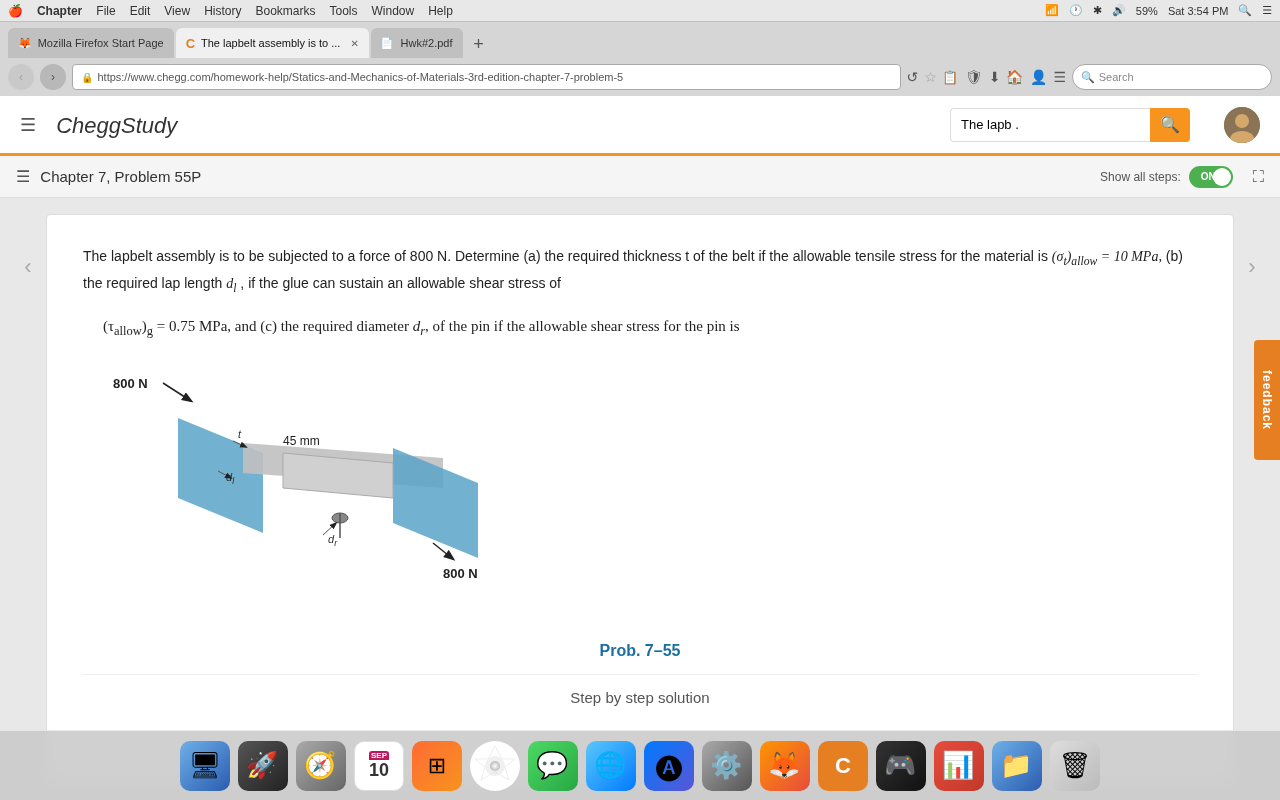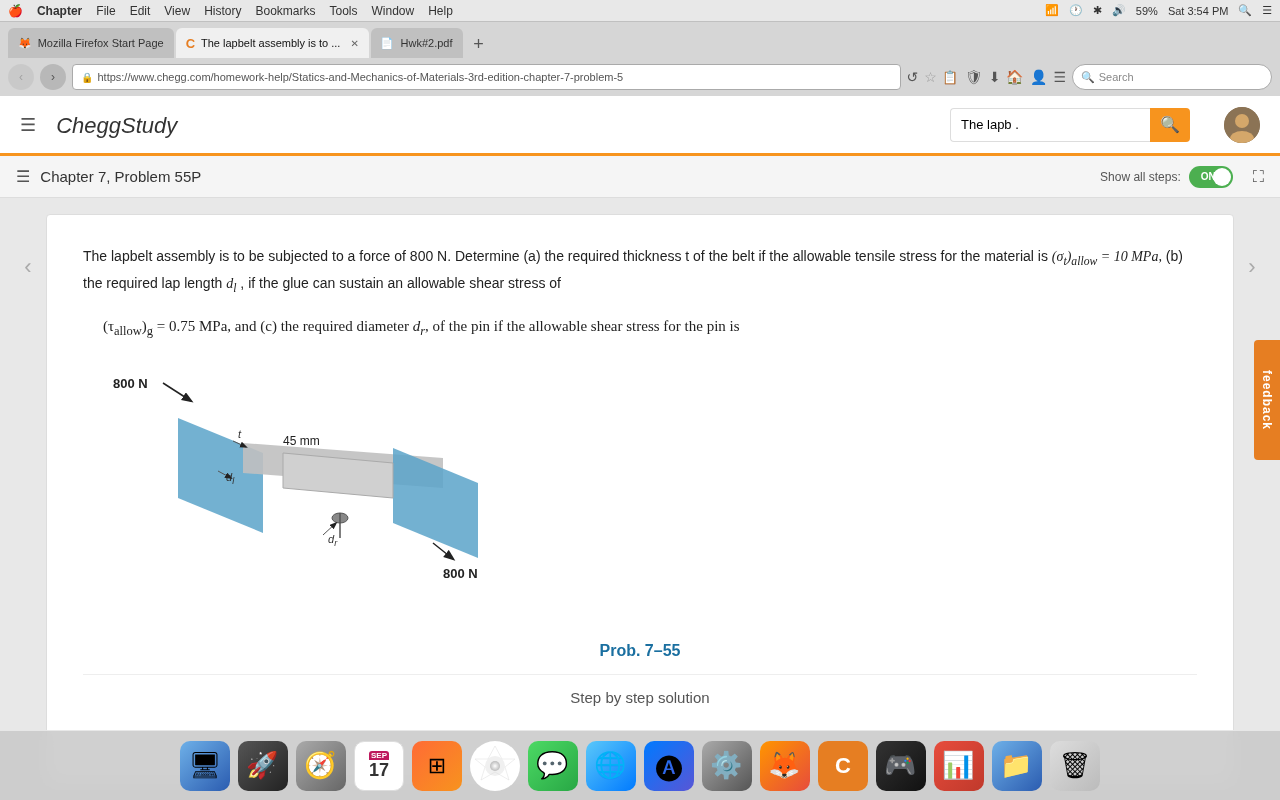--- a/index.html
+++ b/index.html
@@ -466,21 +466,21 @@
   </div>
   <div class="dock-item" style="background:linear-gradient(135deg,#555,#222);">
     <span style="font-size:26px;">🚀</span>
   </div>
   <div class="dock-item" style="background:linear-gradient(135deg,#aaa,#666);">
     <span style="font-size:26px;">🧭</span>
   </div>
   <div class="dock-item" style="background:white;color:#e74c3c;font-size:12px;font-weight:700;border:1px solid #ddd;">
     <div style="display:flex;flex-direction:column;align-items:center;">
       <div style="background:#be185d;color:white;font-size:8px;width:100%;text-align:center;border-radius:3px 3px 0 0;">SEP</div>
-      <div style="font-size:18px;color:#333;font-weight:700;">17</div>
+      <div style="font-size:18px;color:#333;font-weight:700;">10</div>
     </div>
   </div>
   <div class="dock-item" style="background:linear-gradient(135deg,#ff6b35,#f7931e);">
     <span style="font-size:22px;">⊞</span>
   </div>
   <div class="dock-item" style="background:white;border-radius:50%;overflow:hidden;">
     <svg width="46" height="46" viewBox="0 0 46 46">
       <circle cx="23" cy="23" r="23" fill="white"></circle>
       <circle cx="23" cy="23" r="10" fill="#f0f0f0"></circle>
       <path d="M23,3 L30,16 L43,16 L33,24 L37,37 L23,29 L9,37 L13,24 L3,16 L16,16 Z" fill="none" stroke="#ddd" stroke-width="0.5"></path>

